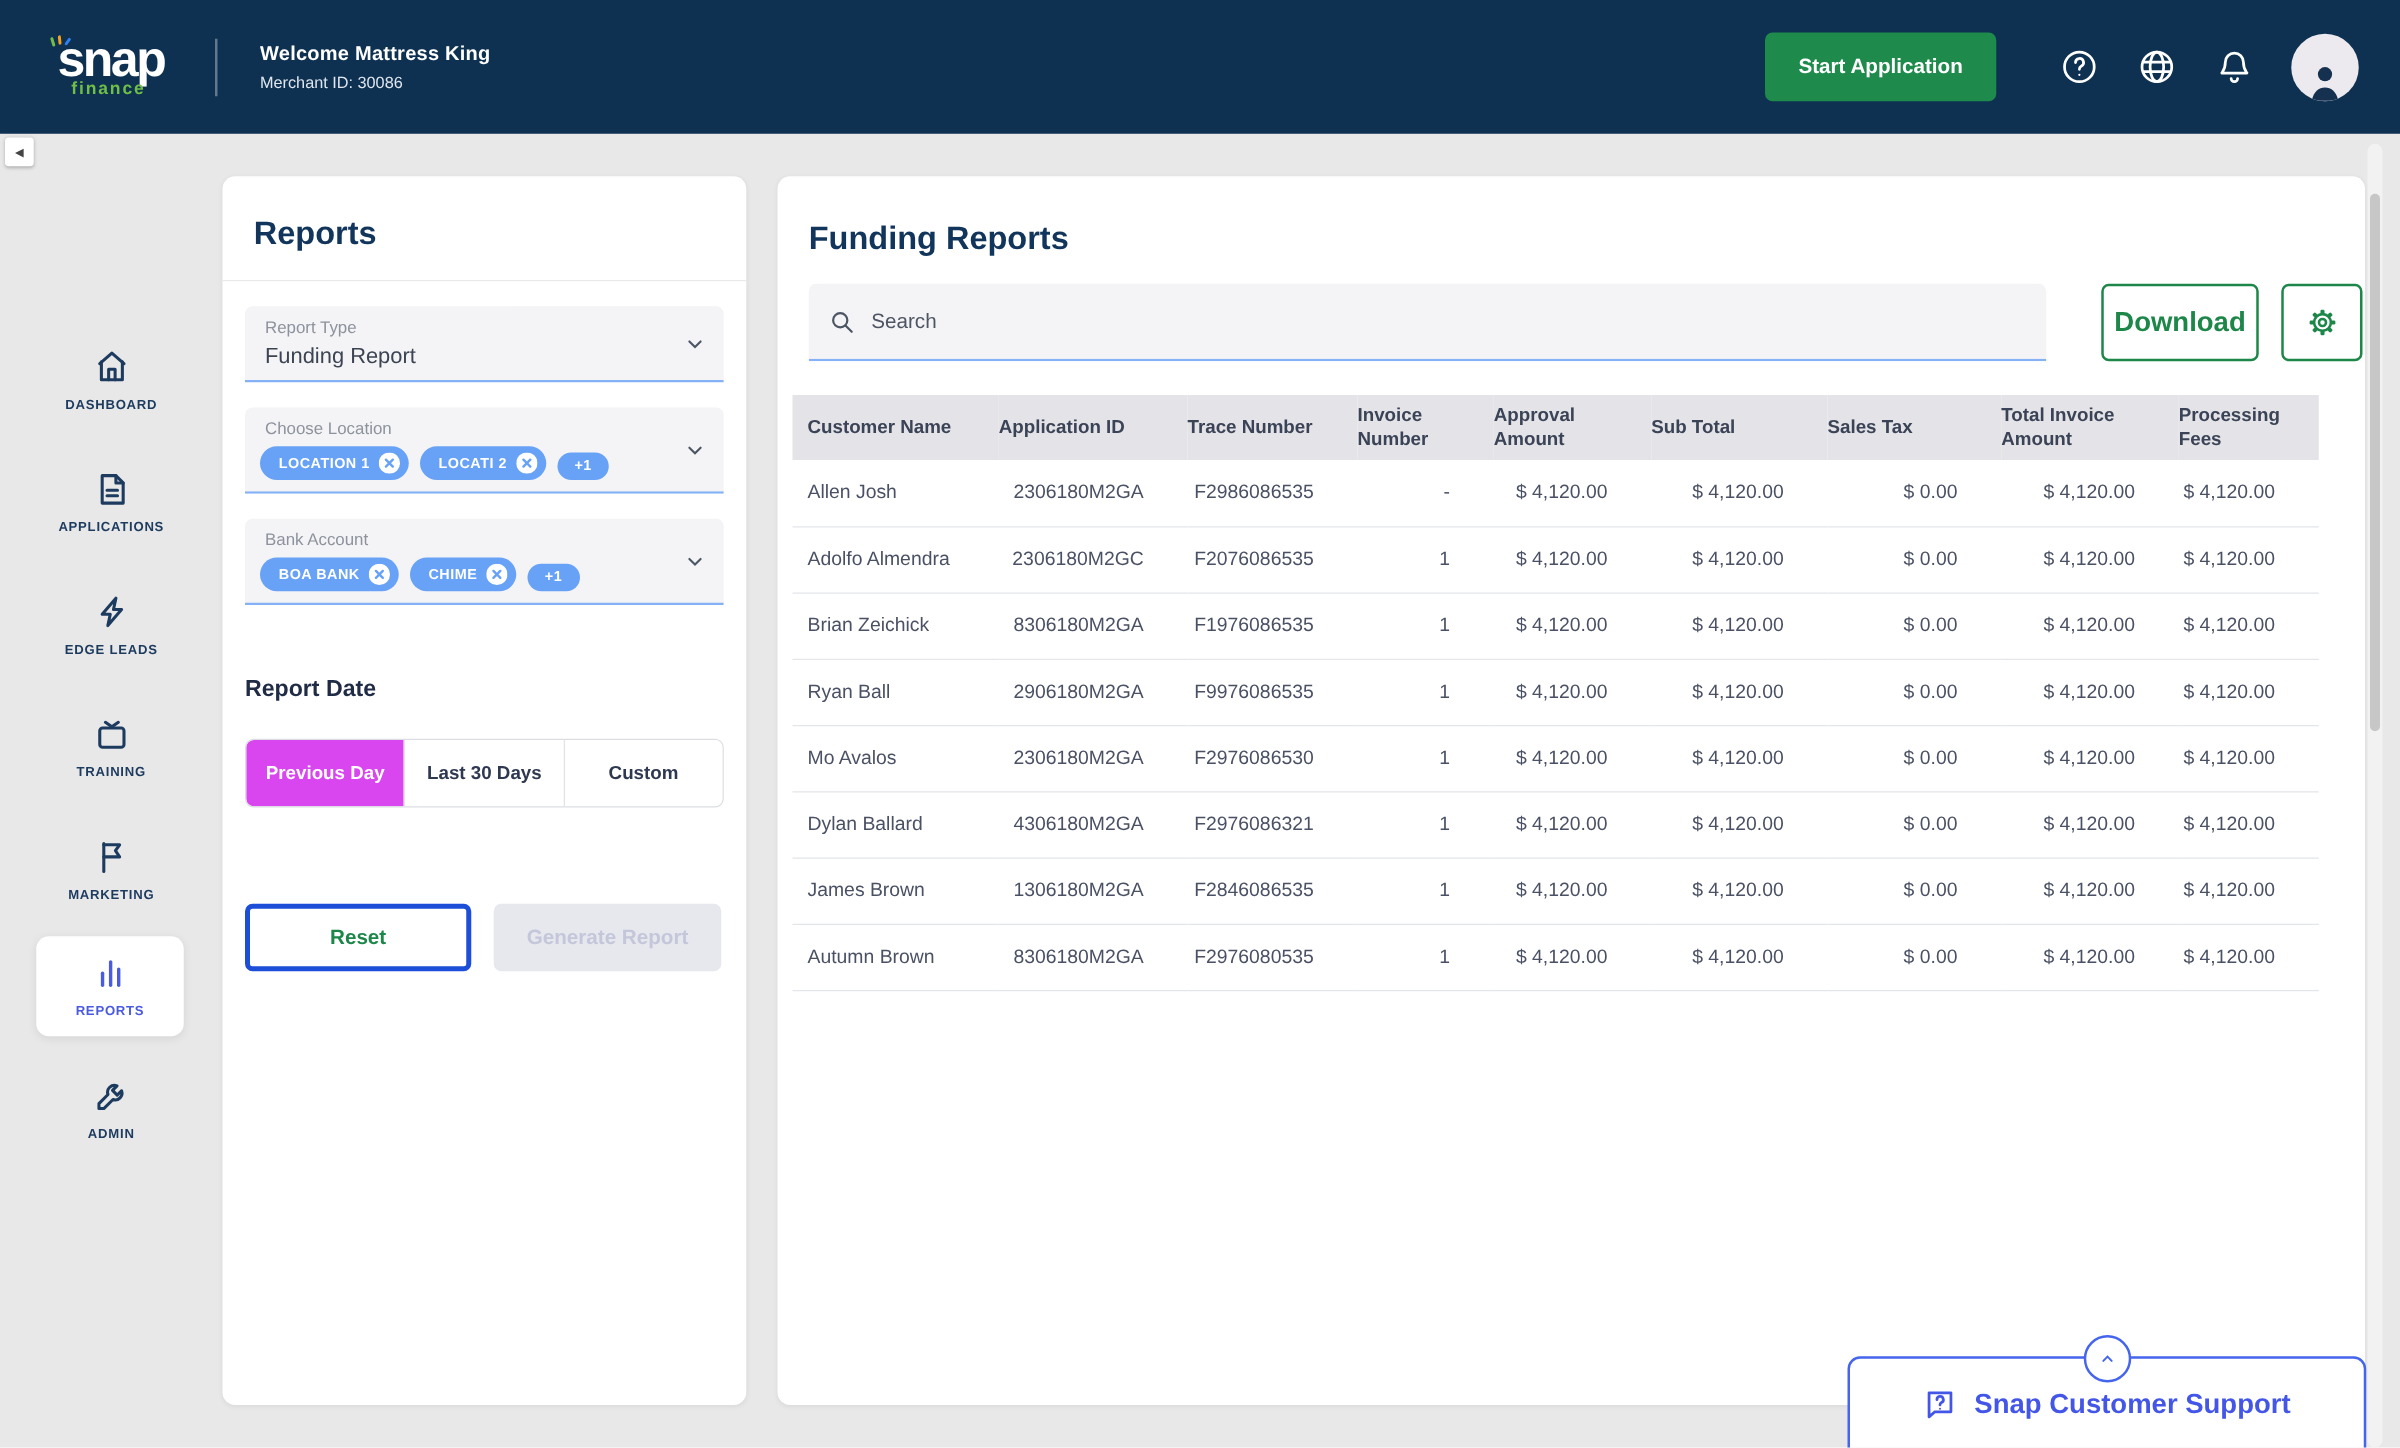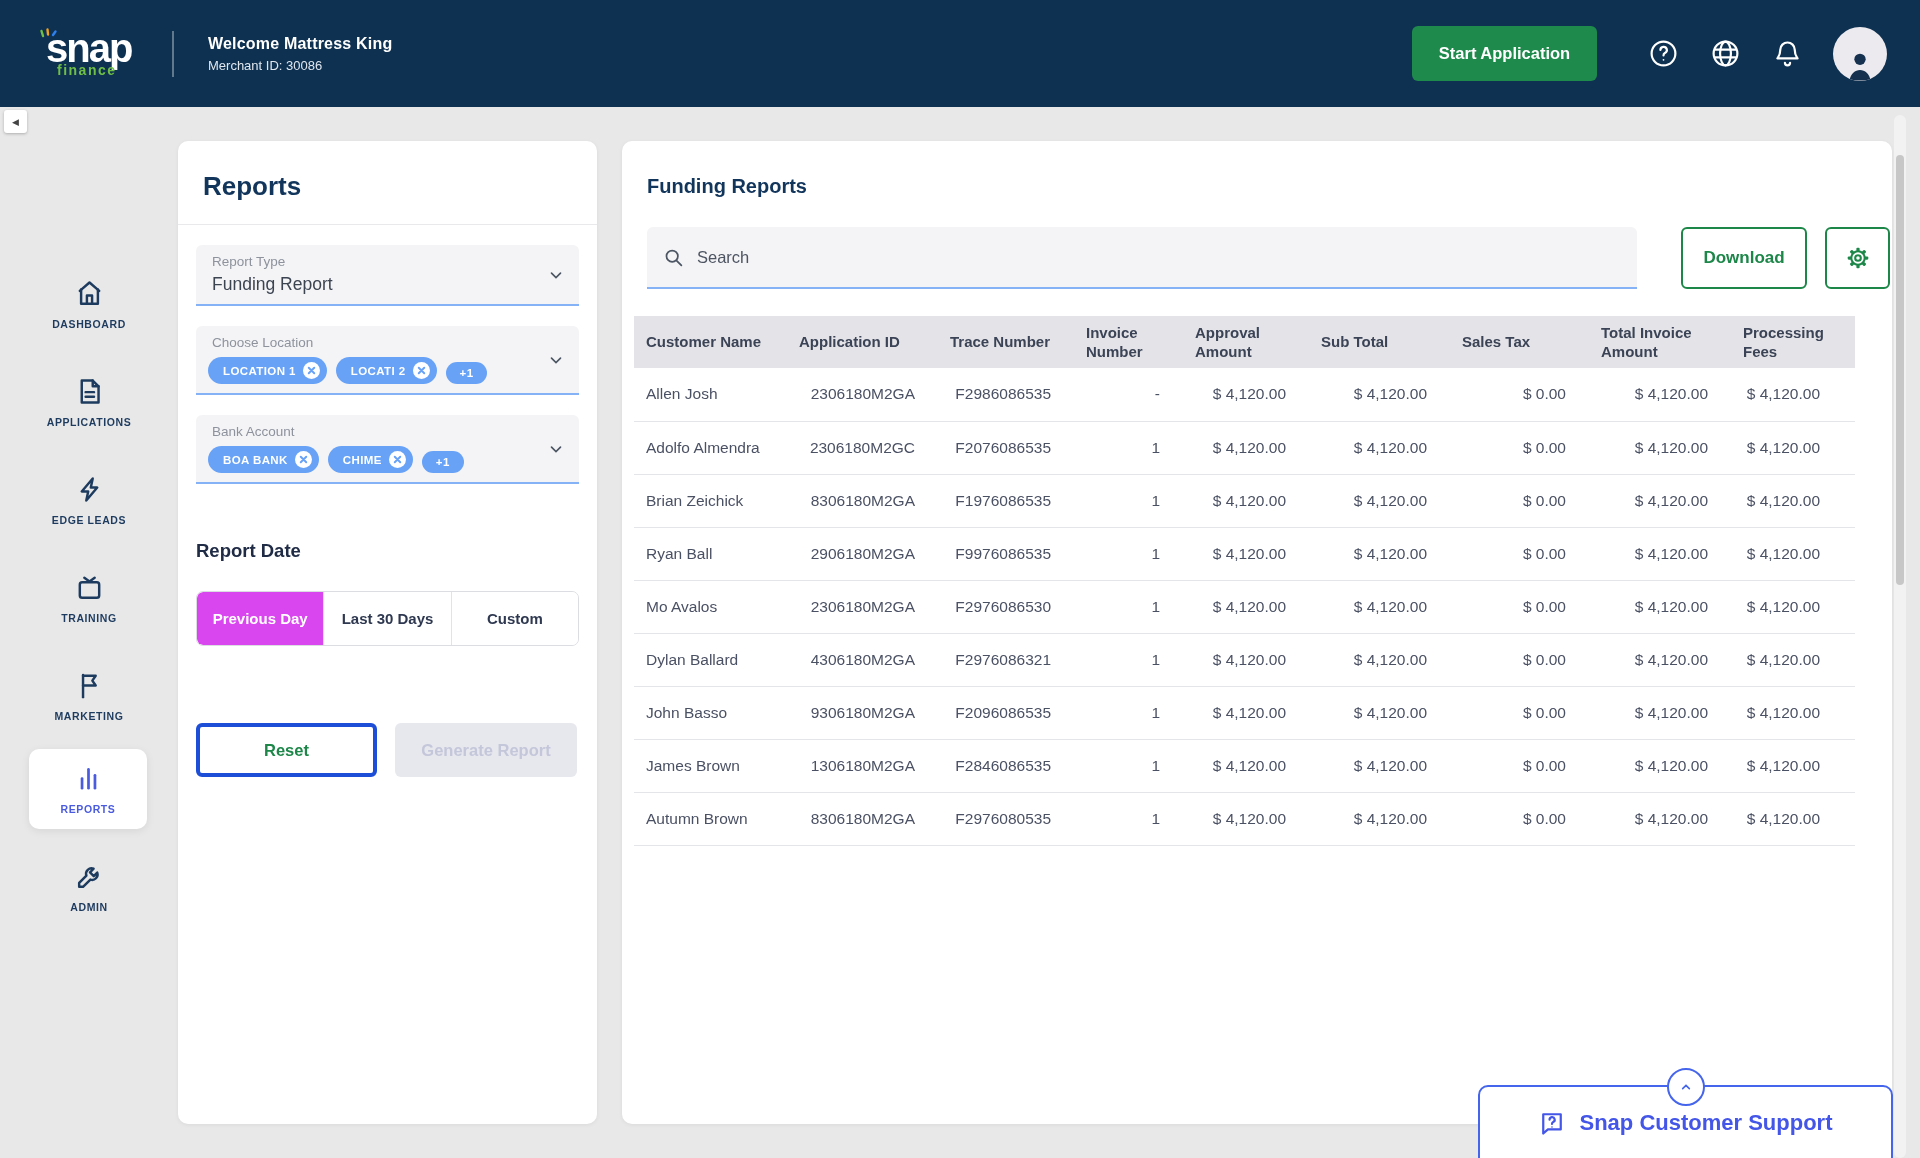--- a/index.html
+++ b/index.html
@@ -61,29 +61,29 @@
   .date-btn { flex:1; background:#fff; border:none; font-family:"Liberation Sans",sans-serif; font-size:15px; font-weight:bold; color:#2e3850; cursor:pointer; }
   .date-btn + .date-btn { border-left:1px solid #e3e3e7; }
   .date-btn.active { background:#d946ef; color:#fff; border-radius:6px 0 0 6px; }
   .filter-actions { display:flex; gap:18px; margin:77px 18px 0 18px; }
   .btn-reset { width:181px; height:54px; background:#fff; border:4px solid #1d4ed8; border-radius:6px;
                color:#1d8749; font-size:16.5px; font-weight:bold; cursor:pointer; font-family:"Liberation Sans",sans-serif; }
   .btn-generate { width:182px; height:54px; background:#e7e7ee; border:none; border-radius:6px;
                   color:#c4c7da; font-size:16.5px; font-weight:bold; cursor:default; font-family:"Liberation Sans",sans-serif; }
 
   
-  .report-title { font-size:20px; font-weight:bold; color:#12355c; padding:34px 0 0 25px; }
+  .report-title { font-size:26px; font-weight:bold; color:#12355c; padding:34px 0 0 25px; }
   .toolbar { position:absolute; left:25px; top:86px; width:1240px; height:62px; }
   .searchbox { position:absolute; left:0; top:0; width:990px; height:62px; background:#f4f4f6; border-radius:6px 6px 0 0;
                border-bottom:2px solid #85b1f7; display:flex; align-items:center; padding:0 16px; gap:13px; }
   .searchbox input { flex:1; border:none; background:transparent; outline:none; font-size:16.5px; color:#333;
                      font-family:"Liberation Sans",sans-serif; }
   .searchbox input::placeholder { color:#4d5462; opacity:1; }
   .btn-download { position:absolute; left:1034px; top:0; width:126px; height:62px; background:#fff; border:2px solid #1d8749;
-                  border-radius:6px; color:#1d8749; font-size:17px; font-weight:bold; cursor:pointer; font-family:"Liberation Sans",sans-serif; }
+                  border-radius:6px; color:#1d8749; font-size:22px; font-weight:bold; cursor:pointer; font-family:"Liberation Sans",sans-serif; }
   .btn-gear { position:absolute; left:1178px; top:0; width:65px; height:62px; background:#fff; border:2px solid #1d8749;
               border-radius:6px; cursor:pointer; display:flex; align-items:center; justify-content:center; }
 
   .ftable { position:absolute; left:12px; top:175px; width:1221px; border-collapse:collapse; table-layout:fixed; }
   .ftable th { background:#e4e4e8; font-size:15px; font-weight:bold; color:#3b4356; text-align:left;
                height:52px; vertical-align:middle; line-height:1.3; padding:0 8px 0 0; }
   .ftable td { font-size:15.5px; color:#4b5164; height:53px; vertical-align:middle; border-bottom:1px solid #e4e5e9; }
   .ftable th.c0, .ftable td.c0 { padding-left:12px; text-align:left; }
   .ftable td.c1, .ftable td.c2, .ftable td.c3, .ftable td.c4,
   .ftable td.c5, .ftable td.c6, .ftable td.c7, .ftable td.c8 { text-align:right; padding-right:35px; }
@@ -403,31 +403,20 @@
           <td class="c1">4306180M2GA</td>
           <td class="c2">F2976086321</td>
           <td class="c3">1</td>
           <td class="c4">$ 4,120.00</td>
           <td class="c5">$ 4,120.00</td>
           <td class="c6">$ 0.00</td>
           <td class="c7">$ 4,120.00</td>
           <td class="c8">$ 4,120.00</td>
         </tr>
         <tr>
-          <td class="c0">John Basso</td>
-          <td class="c1">9306180M2GA</td>
-          <td class="c2">F2096086535</td>
-          <td class="c3">1</td>
-          <td class="c4">$ 4,120.00</td>
-          <td class="c5">$ 4,120.00</td>
-          <td class="c6">$ 0.00</td>
-          <td class="c7">$ 4,120.00</td>
-          <td class="c8">$ 4,120.00</td>
-        </tr>
-        <tr>
           <td class="c0">James Brown</td>
           <td class="c1">1306180M2GA</td>
           <td class="c2">F2846086535</td>
           <td class="c3">1</td>
           <td class="c4">$ 4,120.00</td>
           <td class="c5">$ 4,120.00</td>
           <td class="c6">$ 0.00</td>
           <td class="c7">$ 4,120.00</td>
           <td class="c8">$ 4,120.00</td>
         </tr>

